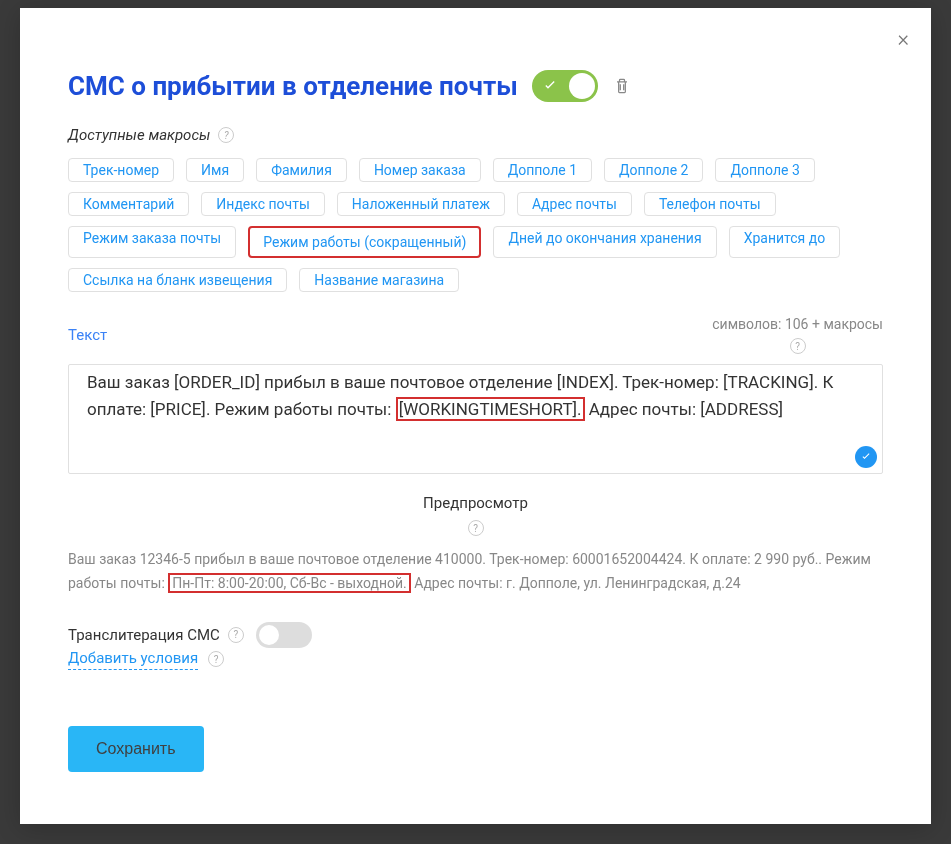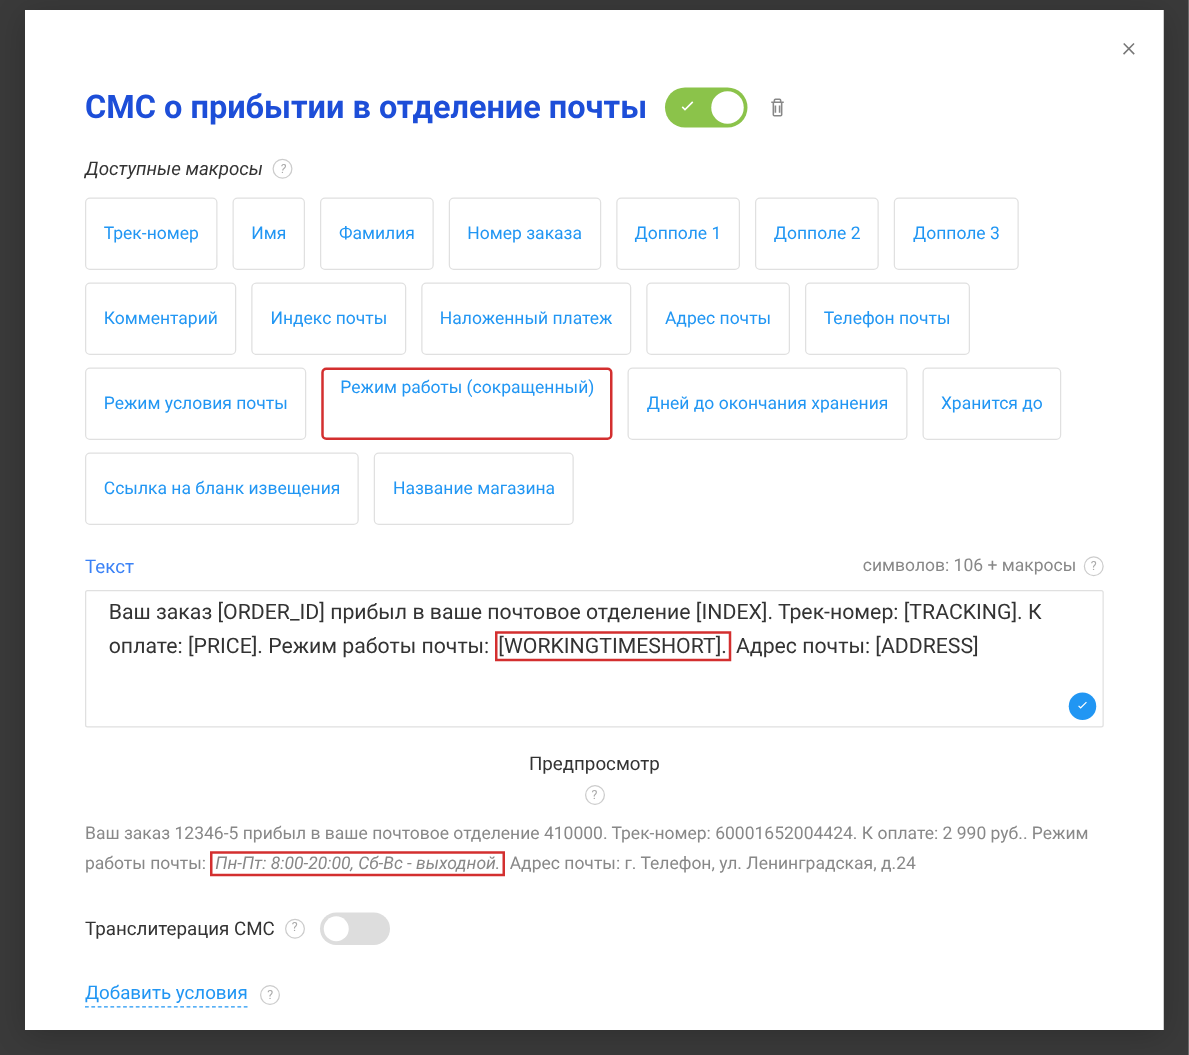--- a/index.html
+++ b/index.html
@@ -98,21 +98,21 @@
     }
     .macro-tags {
       display: flex;
       flex-wrap: wrap;
       gap: 10px 12px;
       margin-bottom: 24px;
     }
     .macro-tag {
       border: 1px solid #e0e0e0;
       border-radius: 4px;
-      padding: 20px 14px;
+      padding: 3px 14px;
       font-size: 14px;
       color: #2196f3;
       cursor: pointer;
       background: #fff;
     }
     .macro-tag.highlighted {
       border: 2px solid #d32f2f;
       padding: 6px 13px;
     }
     .text-section {
@@ -127,20 +127,21 @@
     .text-label {
       font-size: 15px;
       color: #3b82f6;
     }
     .char-count {
       font-size: 14px;
       color: #888;
       display: flex;
       align-items: center;
       gap: 6px;
+      flex-direction: column;
     }
     .textarea-wrap {
       position: relative;
     }
     .textarea-content {
       width: 100%;
       border: 1px solid #e0e0e0;
       border-radius: 2px;
       padding: 4px 18px;
       font-size: 17px;
@@ -182,27 +183,25 @@
     }
     .preview-text {
       font-size: 14px;
       color: #888;
       line-height: 1.7;
       margin-bottom: 26px;
     }
     .preview-mark {
       border: 2px solid #d32f2f;
       padding: 0 2px;
-      font-style: italic;
     }
     .translit-row {
       display: flex;
       align-items: center;
       gap: 12px;
-      margin-bottom: 28px;
     }
     .translit-label {
       font-size: 15px;
       color: #333;
       display: flex;
       align-items: center;
       gap: 8px;
     }
     .toggle-off {
       width: 56px;
@@ -272,21 +271,21 @@
       <span class="macro-tag">Фамилия</span>
       <span class="macro-tag">Номер заказа</span>
       <span class="macro-tag">Допполе 1</span>
       <span class="macro-tag">Допполе 2</span>
       <span class="macro-tag">Допполе 3</span>
       <span class="macro-tag">Комментарий</span>
       <span class="macro-tag">Индекс почты</span>
       <span class="macro-tag">Наложенный платеж</span>
       <span class="macro-tag">Адрес почты</span>
       <span class="macro-tag">Телефон почты</span>
-      <span class="macro-tag">Режим условия почты</span>
+      <span class="macro-tag">Режим заказа почты</span>
       <span class="macro-tag highlighted">Режим работы (сокращенный)</span>
       <span class="macro-tag">Дней до окончания хранения</span>
       <span class="macro-tag">Хранится до</span>
       <span class="macro-tag">Ссылка на бланк извещения</span>
       <span class="macro-tag">Название магазина</span>
     </div>
 
   <div class="text-section">
     <div class="text-label-row">
       <span class="text-label">Текст</span>
@@ -302,21 +301,21 @@
             <path fill="#fff" d="M9 16l-4-4 1.4-1.4L9 13.2l8.6-8.6L19 6z"></path>
           </svg>
       </div>
     </div>
   </div>
 
   <div class="preview-label">
     <span>Предпросмотр</span>
     <span class="help-icon">?</span>
   </div>
-  <div class="preview-text"><span>Ваш заказ 12346-5 прибыл в ваше почтовое отделение 410000. Трек-номер: 60001652004424. К оплате: 2 990 руб.. Режим работы почты: </span><span class="preview-mark">Пн-Пт: 8:00-20:00, Сб-Вс - выходной.</span><span> Адрес почты: г. Телефон, ул. Ленинградская, д.24</span></div>
+  <div class="preview-text"><span>Ваш заказ 12346-5 прибыл в ваше почтовое отделение 410000. Трек-номер: 60001652004424. К оплате: 2 990 руб.. Режим работы почты: </span><span class="preview-mark">Пн-Пт: 8:00-20:00, Сб-Вс - выходной.</span><span> Адрес почты: г. Допполе, ул. Ленинградская, д.24</span></div>
 
   <div class="translit-row">
     <span class="translit-label">
       <span>Транслитерация СМС</span>
       <span class="help-icon">?</span>
     </span>
     <div class="toggle-off">
       <div class="knob"></div>
     </div>
   </div>

